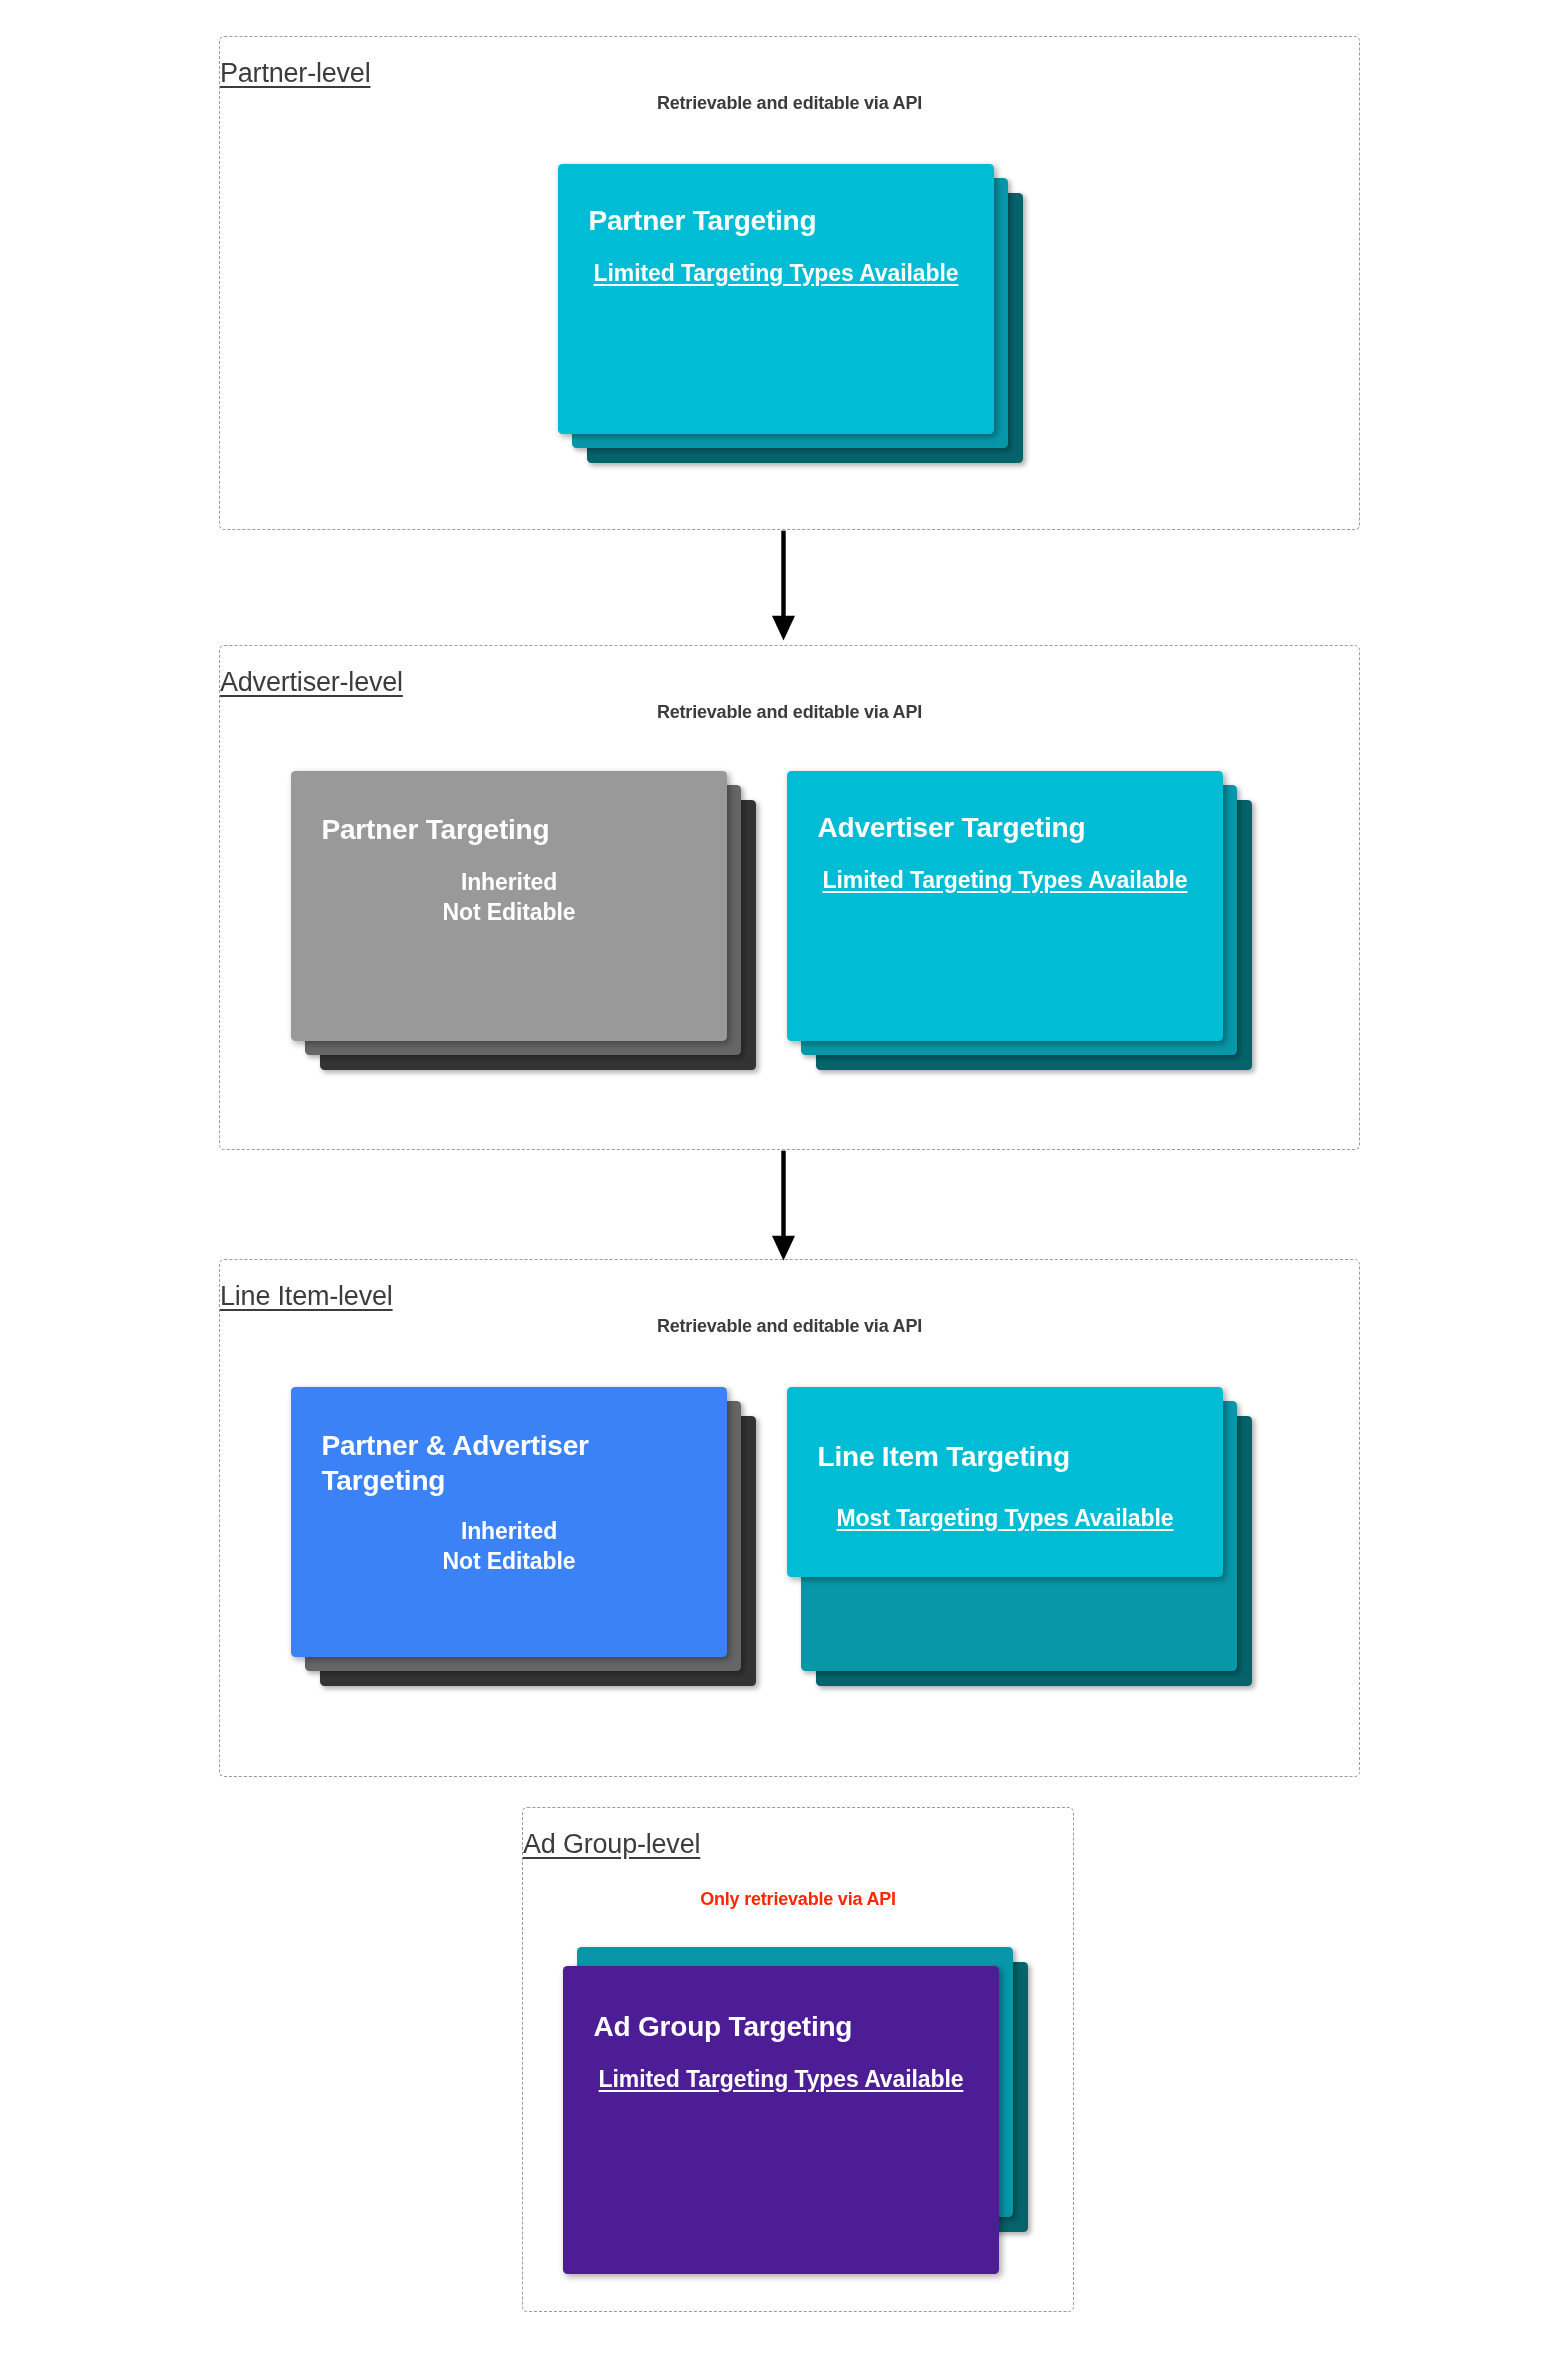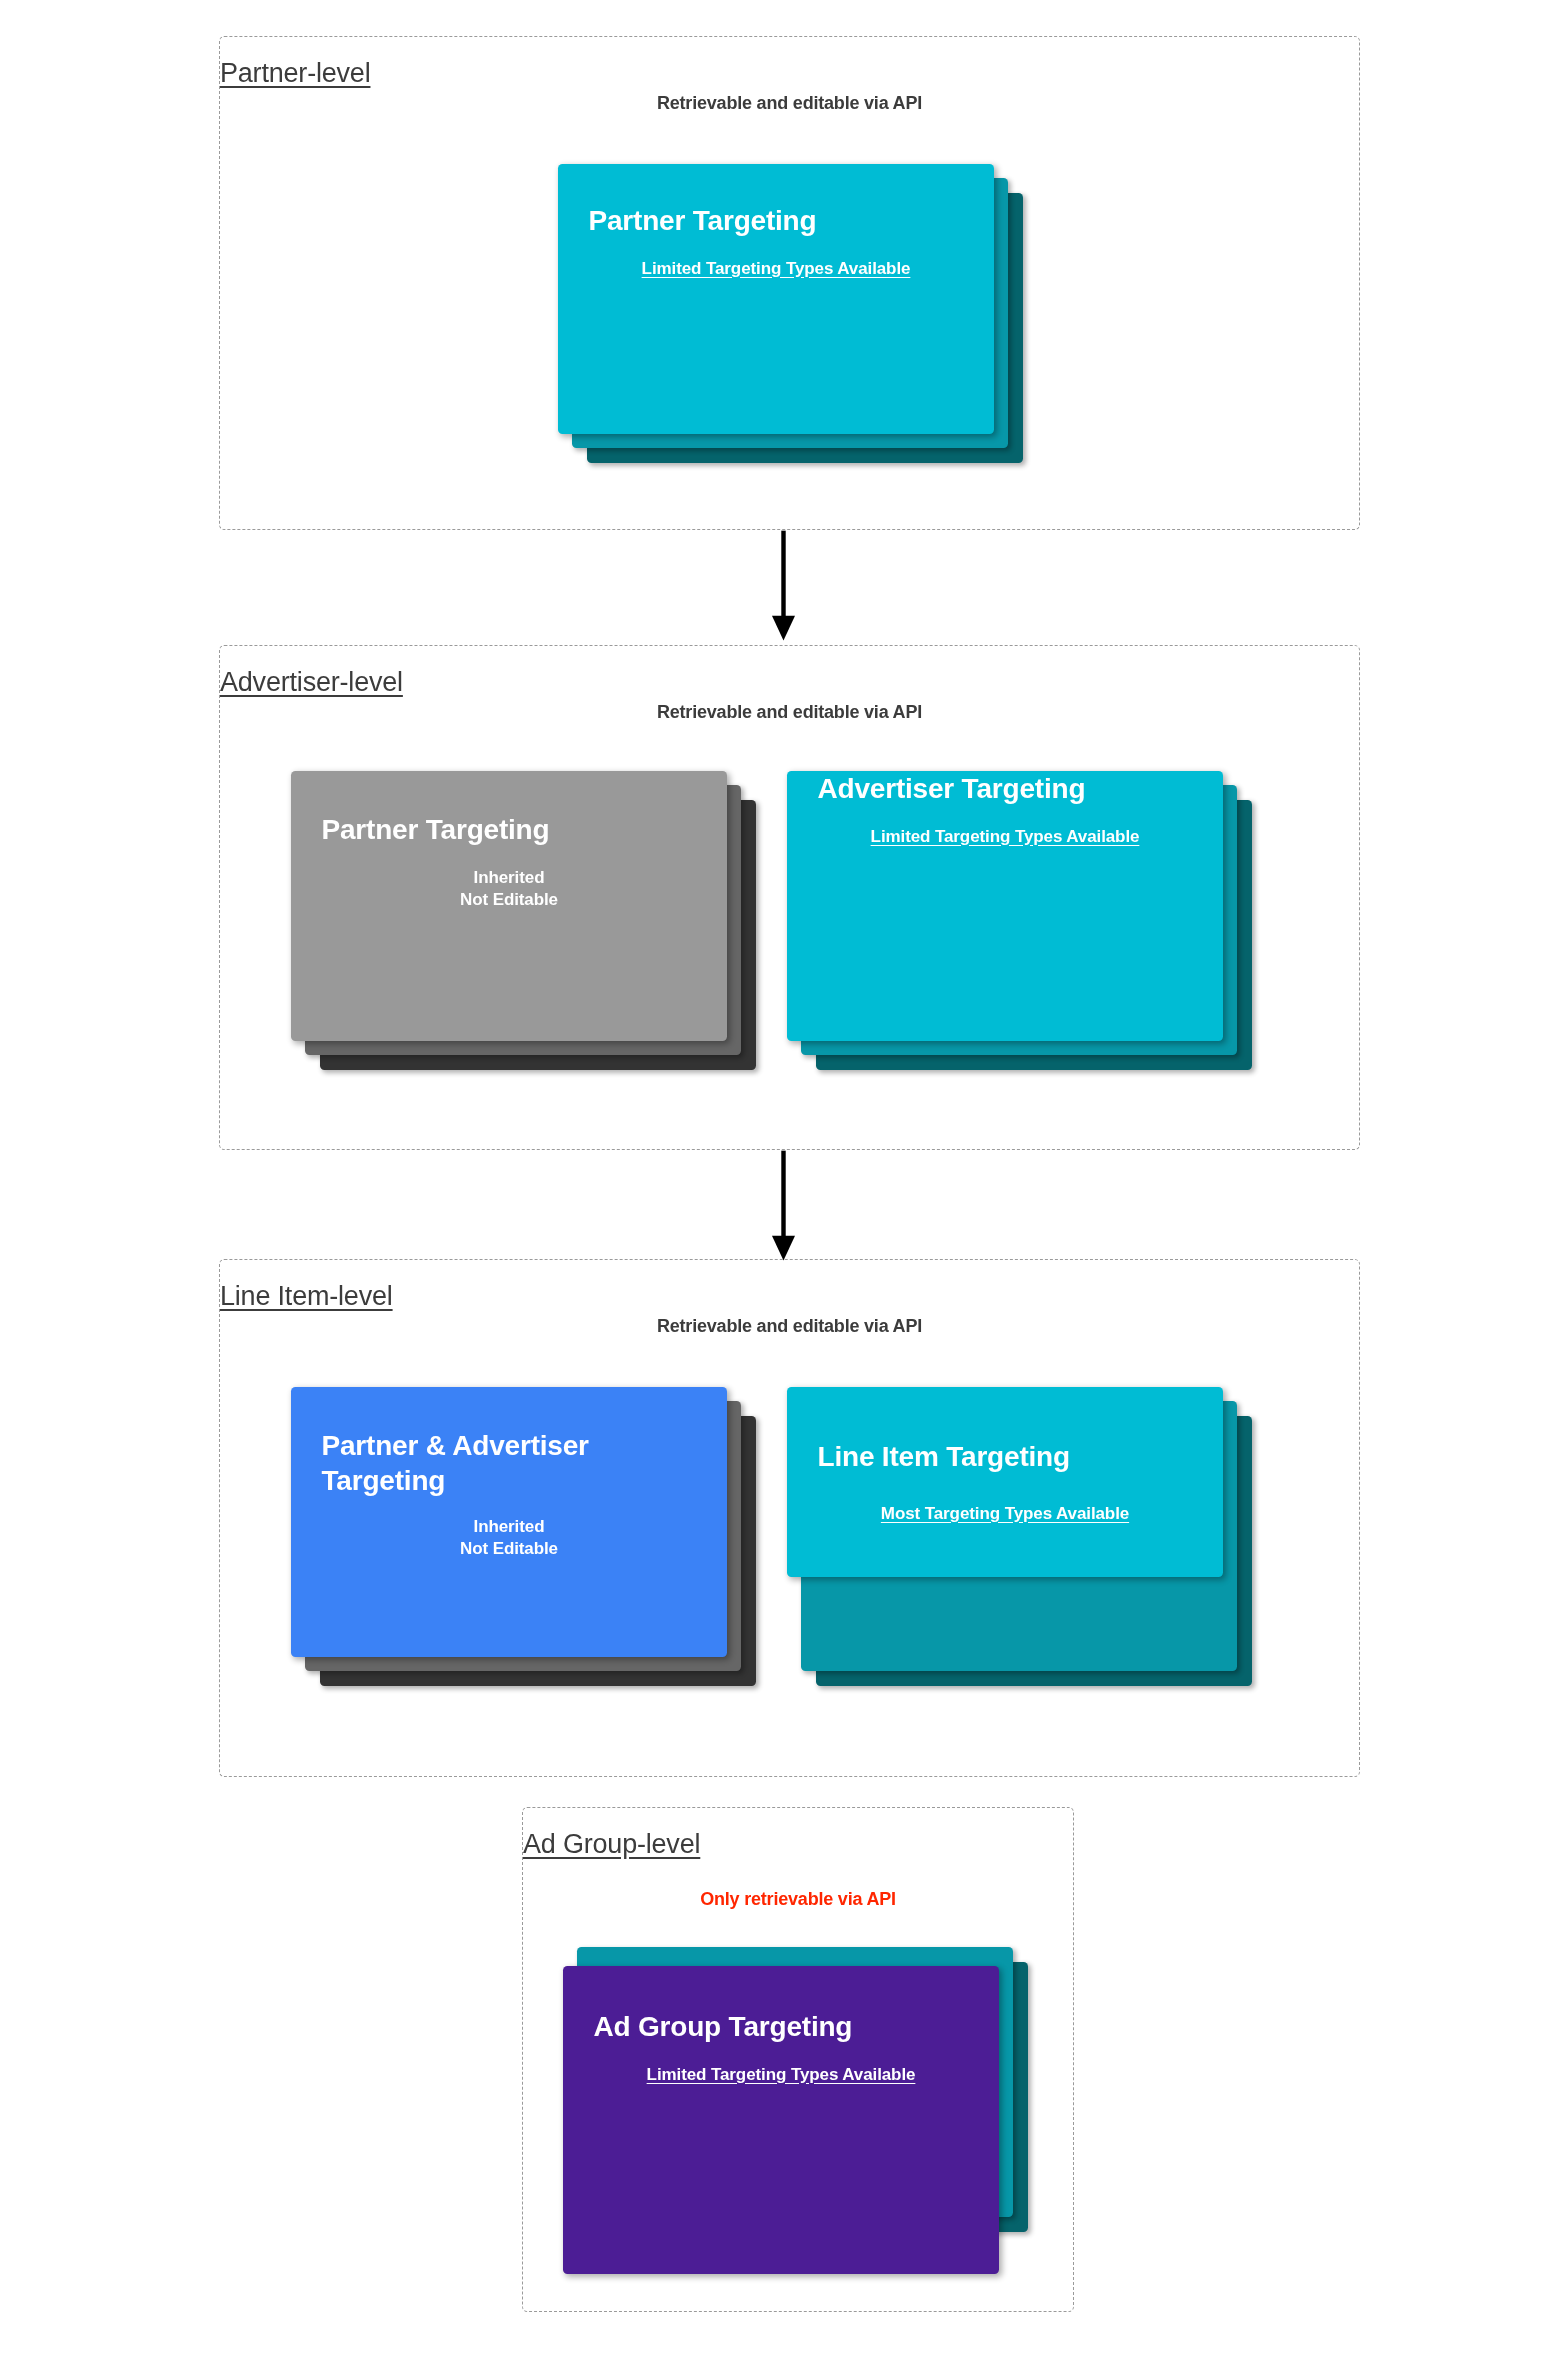--- a/index.html
+++ b/index.html
@@ -76,21 +76,21 @@
     text-align: left;
     font-size: 28px;
     font-weight: bold;
     color: #ffffff;
     line-height: 1.25;
     letter-spacing: -0.2px;
   }
   .card-sub {
     width: 88%;
     text-align: center;
-    font-size: 17px;
+    font-size: 23px;
     font-weight: bold;
     color: #ffffff;
     line-height: 1.32;
     letter-spacing: -0.1px;
   }
   .card-sub.underlined {
     text-decoration: underline;
     text-underline-offset: 2.7px;
   }
 
@@ -135,21 +135,21 @@
     <div class="card-front" style="width:436px; height:270px; background:#999999; padding-top:41px;">
       <div class="card-title">Partner Targeting</div>
       <div class="card-sub" style="margin-top:19.6px; white-space:pre-line;">Inherited
 Not Editable</div>
     </div>
   </div>
 
   <div class="stack" style="left:567px; top:125px; width:473px; height:321px;">
     <div class="card-layer" style="left:29px; top:29px; width:436px; height:270px; background:#05636b;"></div>
     <div class="card-layer" style="left:14.3px; top:14.3px; width:436px; height:270px; background:#0797a8;"></div>
-    <div class="card-front" style="width:436px; height:270px; background:#00bcd4; ">
+    <div class="card-front" style="width:436px; height:270px; background:#00bcd4; padding-top:39px;">
       <div class="card-title">Advertiser Targeting</div>
       <div class="card-sub underlined" style="margin-top:19.6px;">Limited Targeting Types Available</div>
     </div>
   </div>
 </div>
 
 <svg class="arrow" style="left:764px; top:1150px;" width="39" height="113" viewBox="0 0 44 126">
   <line x1="22" y1="0" x2="22" y2="104" stroke="#000000" stroke-width="5"></line>
   <polygon points="22,124 9,96 35,96" fill="#000000"></polygon>
 </svg>

